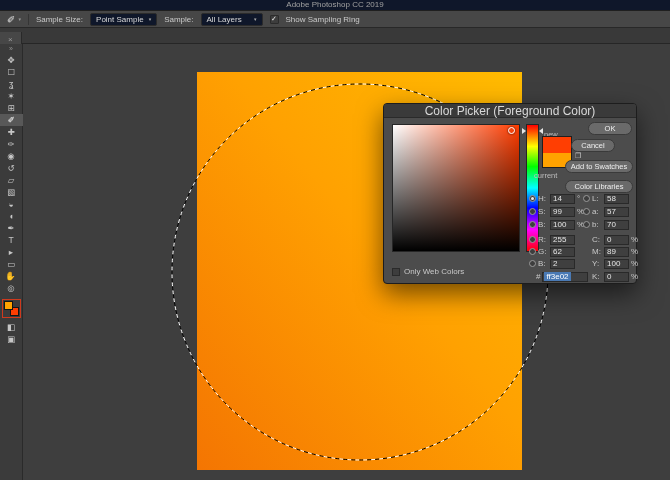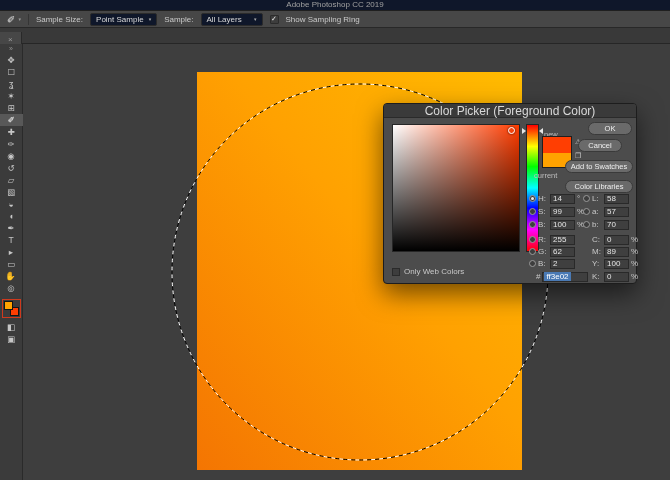--- a/index.html
+++ b/index.html
@@ -179,21 +179,21 @@
       <span class="cp-label" style="left:160px;top:12px">new</span>
       <div class="cp-swatch">
         <div class="cp-swatch-new" style="background-color: rgb(255, 62, 2);"></div>
         <div class="cp-swatch-current" style="background-color: rgb(255, 162, 0);"></div>
       </div>
       <span class="cp-mini-icon" style="left:191px;top:20px">⚠</span>
       <span class="cp-mini-icon" style="left:191px;top:34px">❒</span>
       <span class="cp-label" style="left:150px;top:53px">current</span>
 
       <div class="btn" style="left:204px;top:4px;width:44px">OK</div>
-      <div class="btn" style="left:194px;top:21px;width:44px">Cancel</div>
+      <div class="btn" style="left:187px;top:21px;width:44px">Cancel</div>
       <div class="btn" style="left:181px;top:42px;width:68px">Add to Swatches</div>
       <div class="btn" style="left:181px;top:62px;width:68px">Color Libraries</div>
 
       <div class="frow" style="left:145px;top:75px">
         <span class="radio">
             <span class="dot"></span>
           </span>
         <span class="flabel">H:</span>
         <span class="finput">14</span>
         <span class="funit">°</span>

